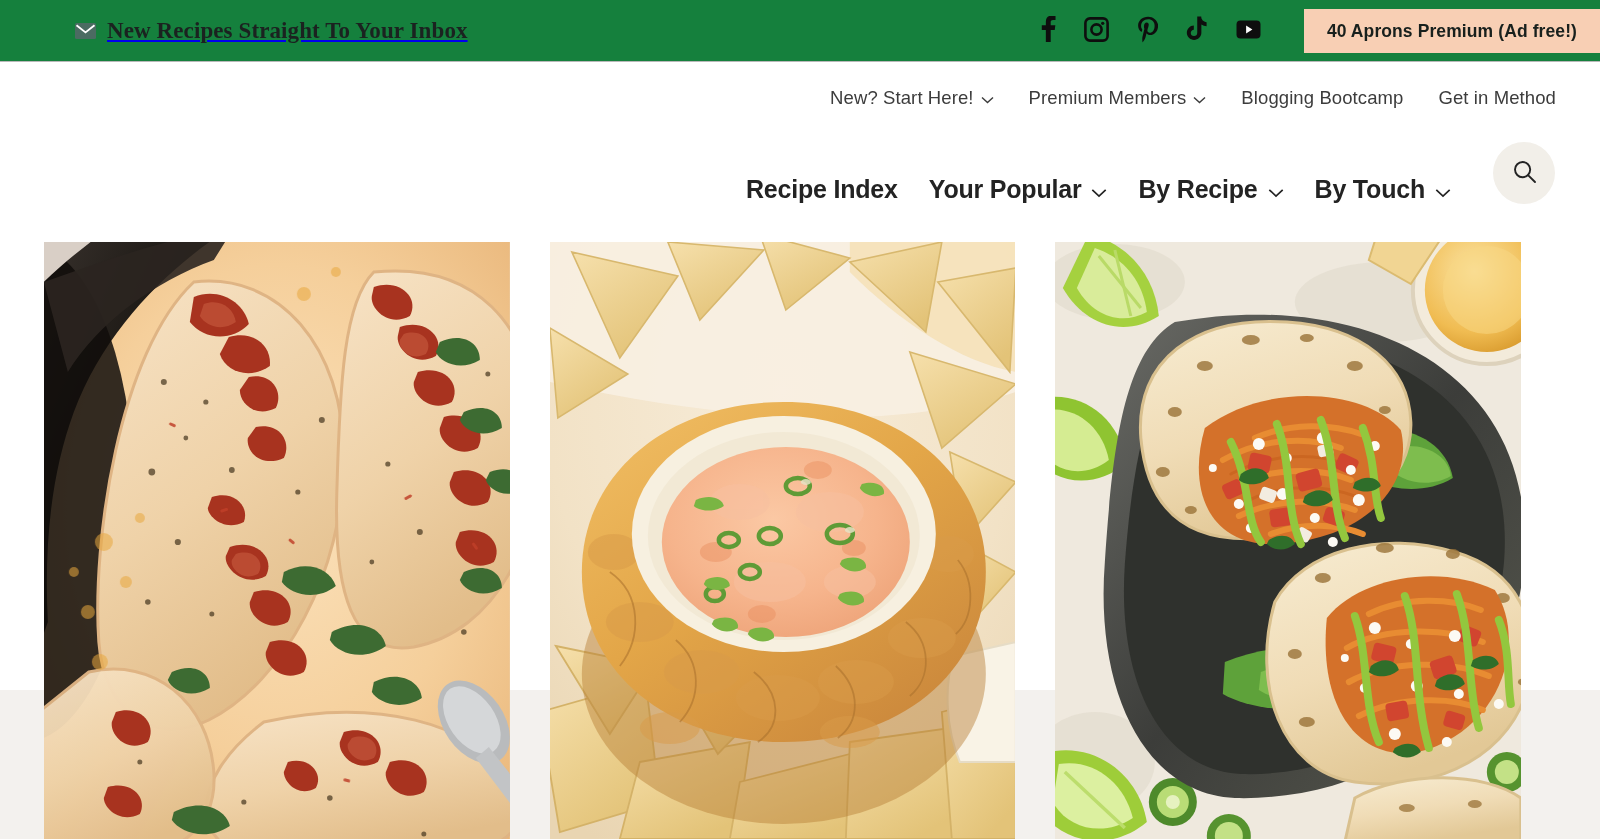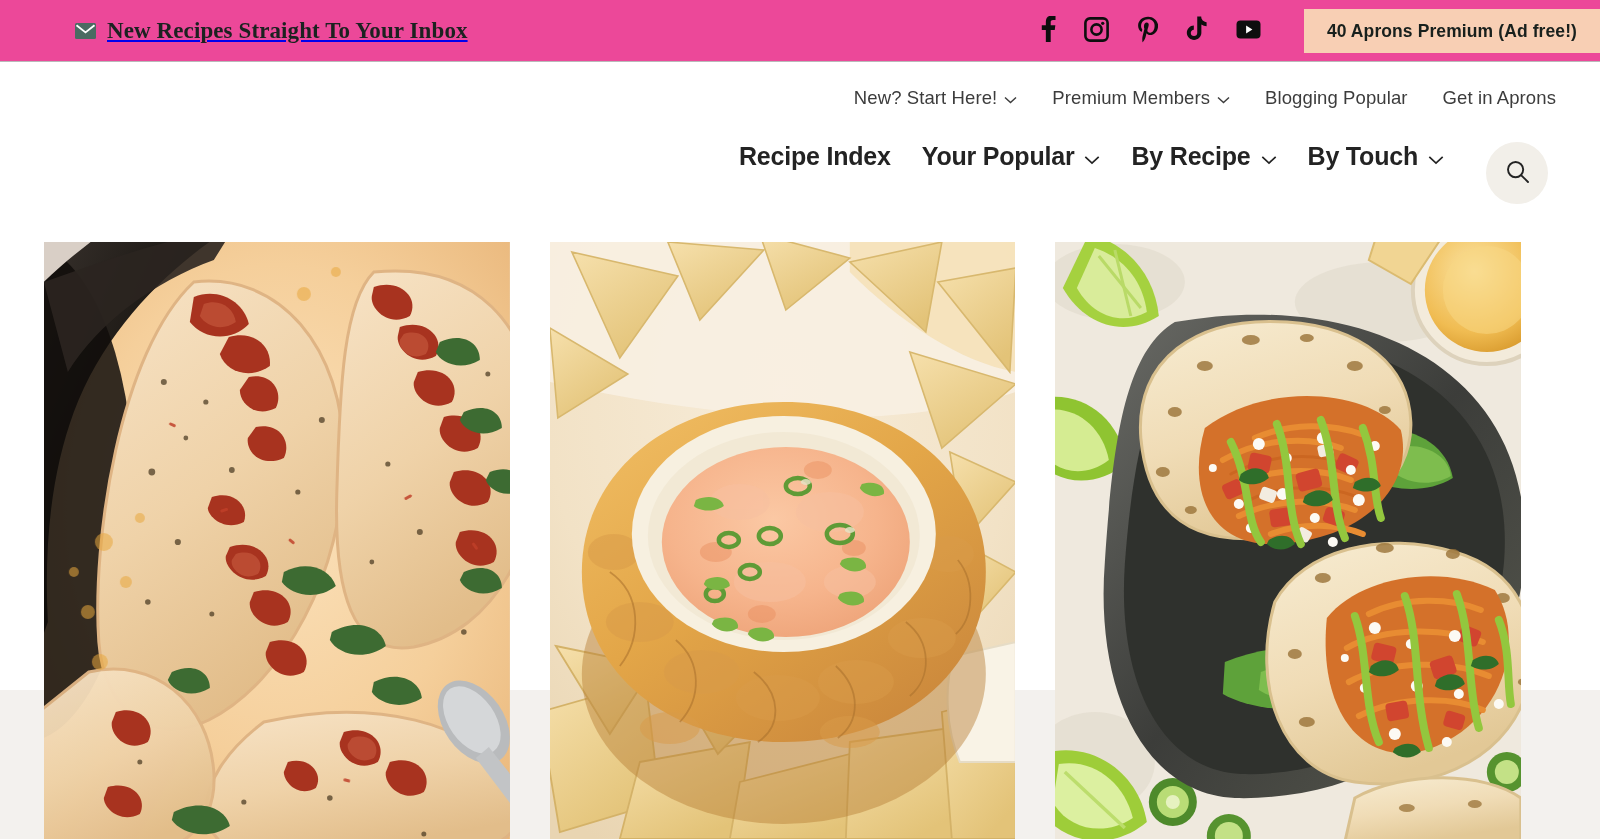--- a/index.html
+++ b/index.html
@@ -11,21 +11,21 @@
     -webkit-font-smoothing: antialiased;
   }
 
   
   .topbar {
     position: relative;
     height: 62px;
     border-bottom: 1px solid #b9b9b9;
     display: flex;
     align-items: center;
-    background: #ec4899;
+    background: #15803d;
   }
   .topbar-left {
     display: flex;
     align-items: center;
     gap: 11px;
     margin-left: 75px;
   }
   .env-icon { display: block; width: 21px; height: 16px; }
   .topbar-title {
     font-family: "Liberation Serif", serif;
@@ -95,23 +95,23 @@
     color: #3c3c3c;
     text-decoration: none;
     display: flex;
     align-items: flex-start;
     gap: 7px;
     white-space: nowrap;
     letter-spacing: .1px;
   }
   .nav-main {
     position: absolute;
-    right: 8px; top: 80px;
-    display: flex;
-    align-items: flex-start;
+    right: 1px; top: 80px;
+    display: flex;
+    align-items: flex-end;
     gap: 31px;
   }
   .nav-main a {
     font-size: 25px;
     font-weight: 700;
     color: #232323;
     text-decoration: none;
     display: flex;
     align-items: center;
     gap: 10px;
@@ -233,24 +233,24 @@
       </a>
       <a href="#">
         <span>Premium Members</span>
         <span class="caret">
           <svg width="13" height="8" viewBox="0 0 13 8" aria-hidden="true">
             <path d="M1 1.4 L6.5 6.6 L12 1.4" fill="none" stroke="#3c3c3c" stroke-width="1.4"></path>
           </svg>
         </span>
       </a>
       <a href="#">
-        <span>Blogging Popular</span>
+        <span>Blogging Bootcamp</span>
       </a>
       <a href="#">
-        <span>Get in Aprons</span>
+        <span>Get in Method</span>
       </a>
     </nav>
 
     <nav class="nav-main">
       <a href="#">
         <span>Recipe Index</span>
       </a>
       <a href="#">
         <span>Your Popular</span>
         <span class="caret">

